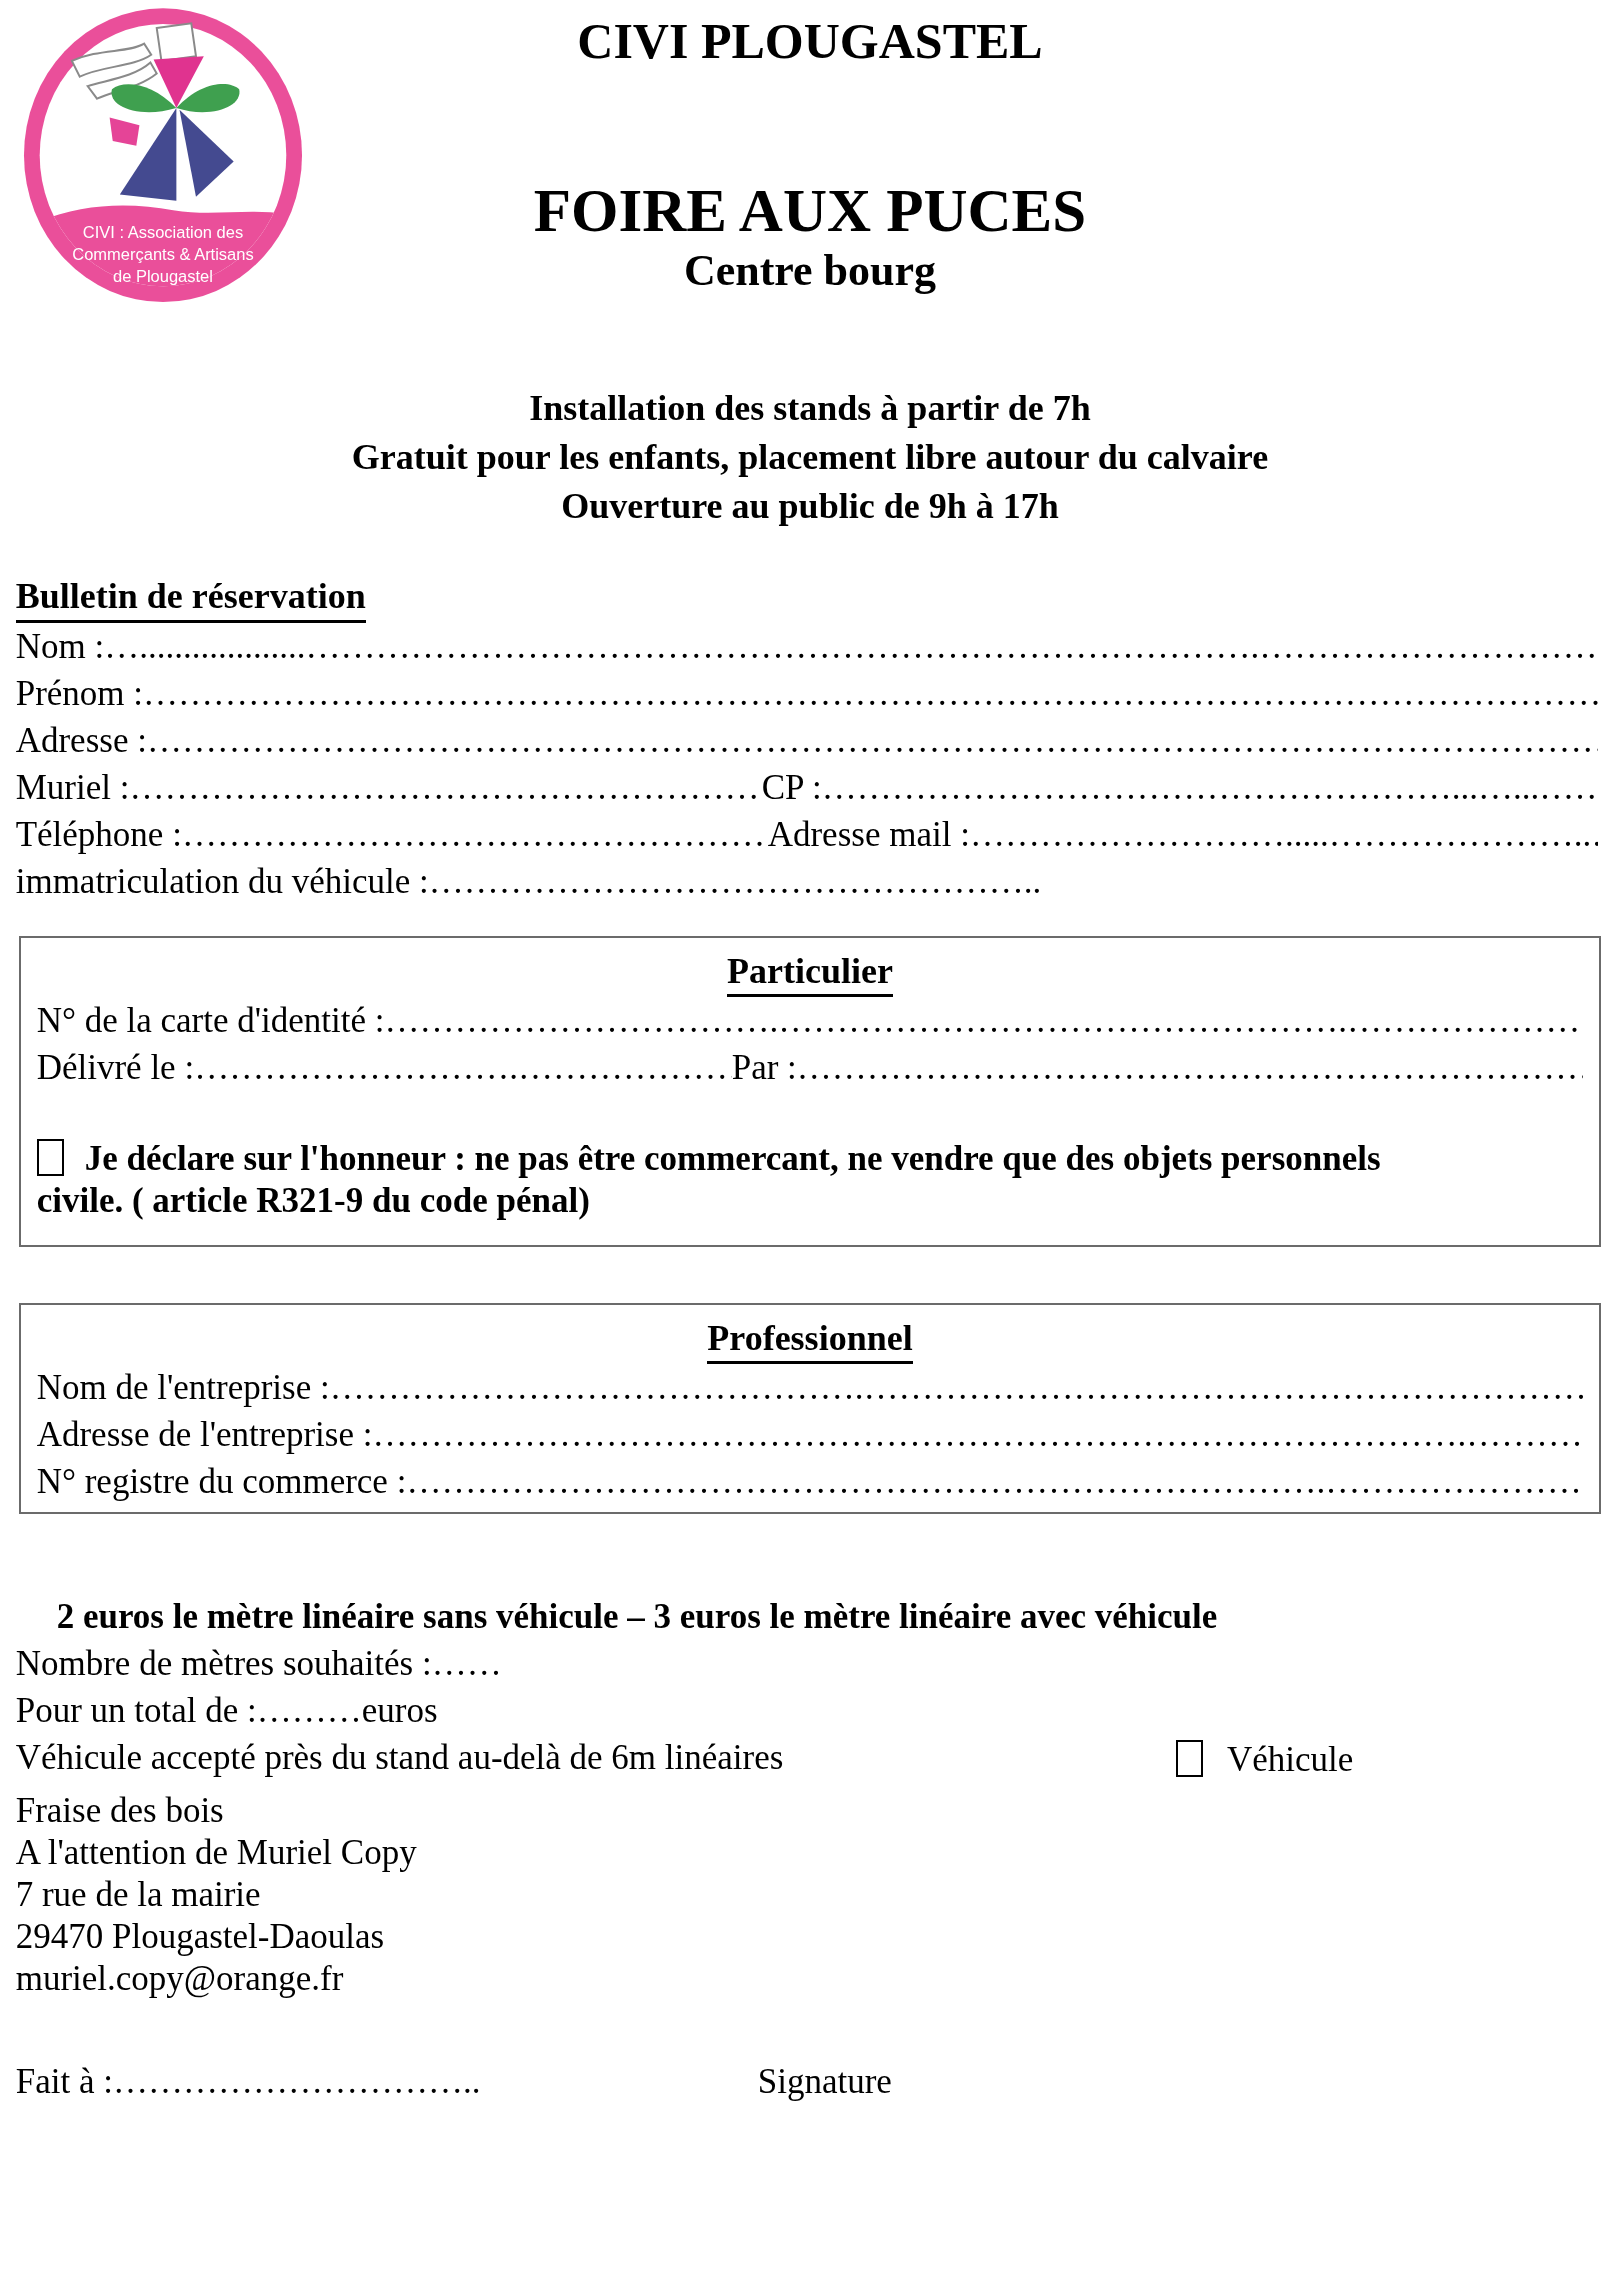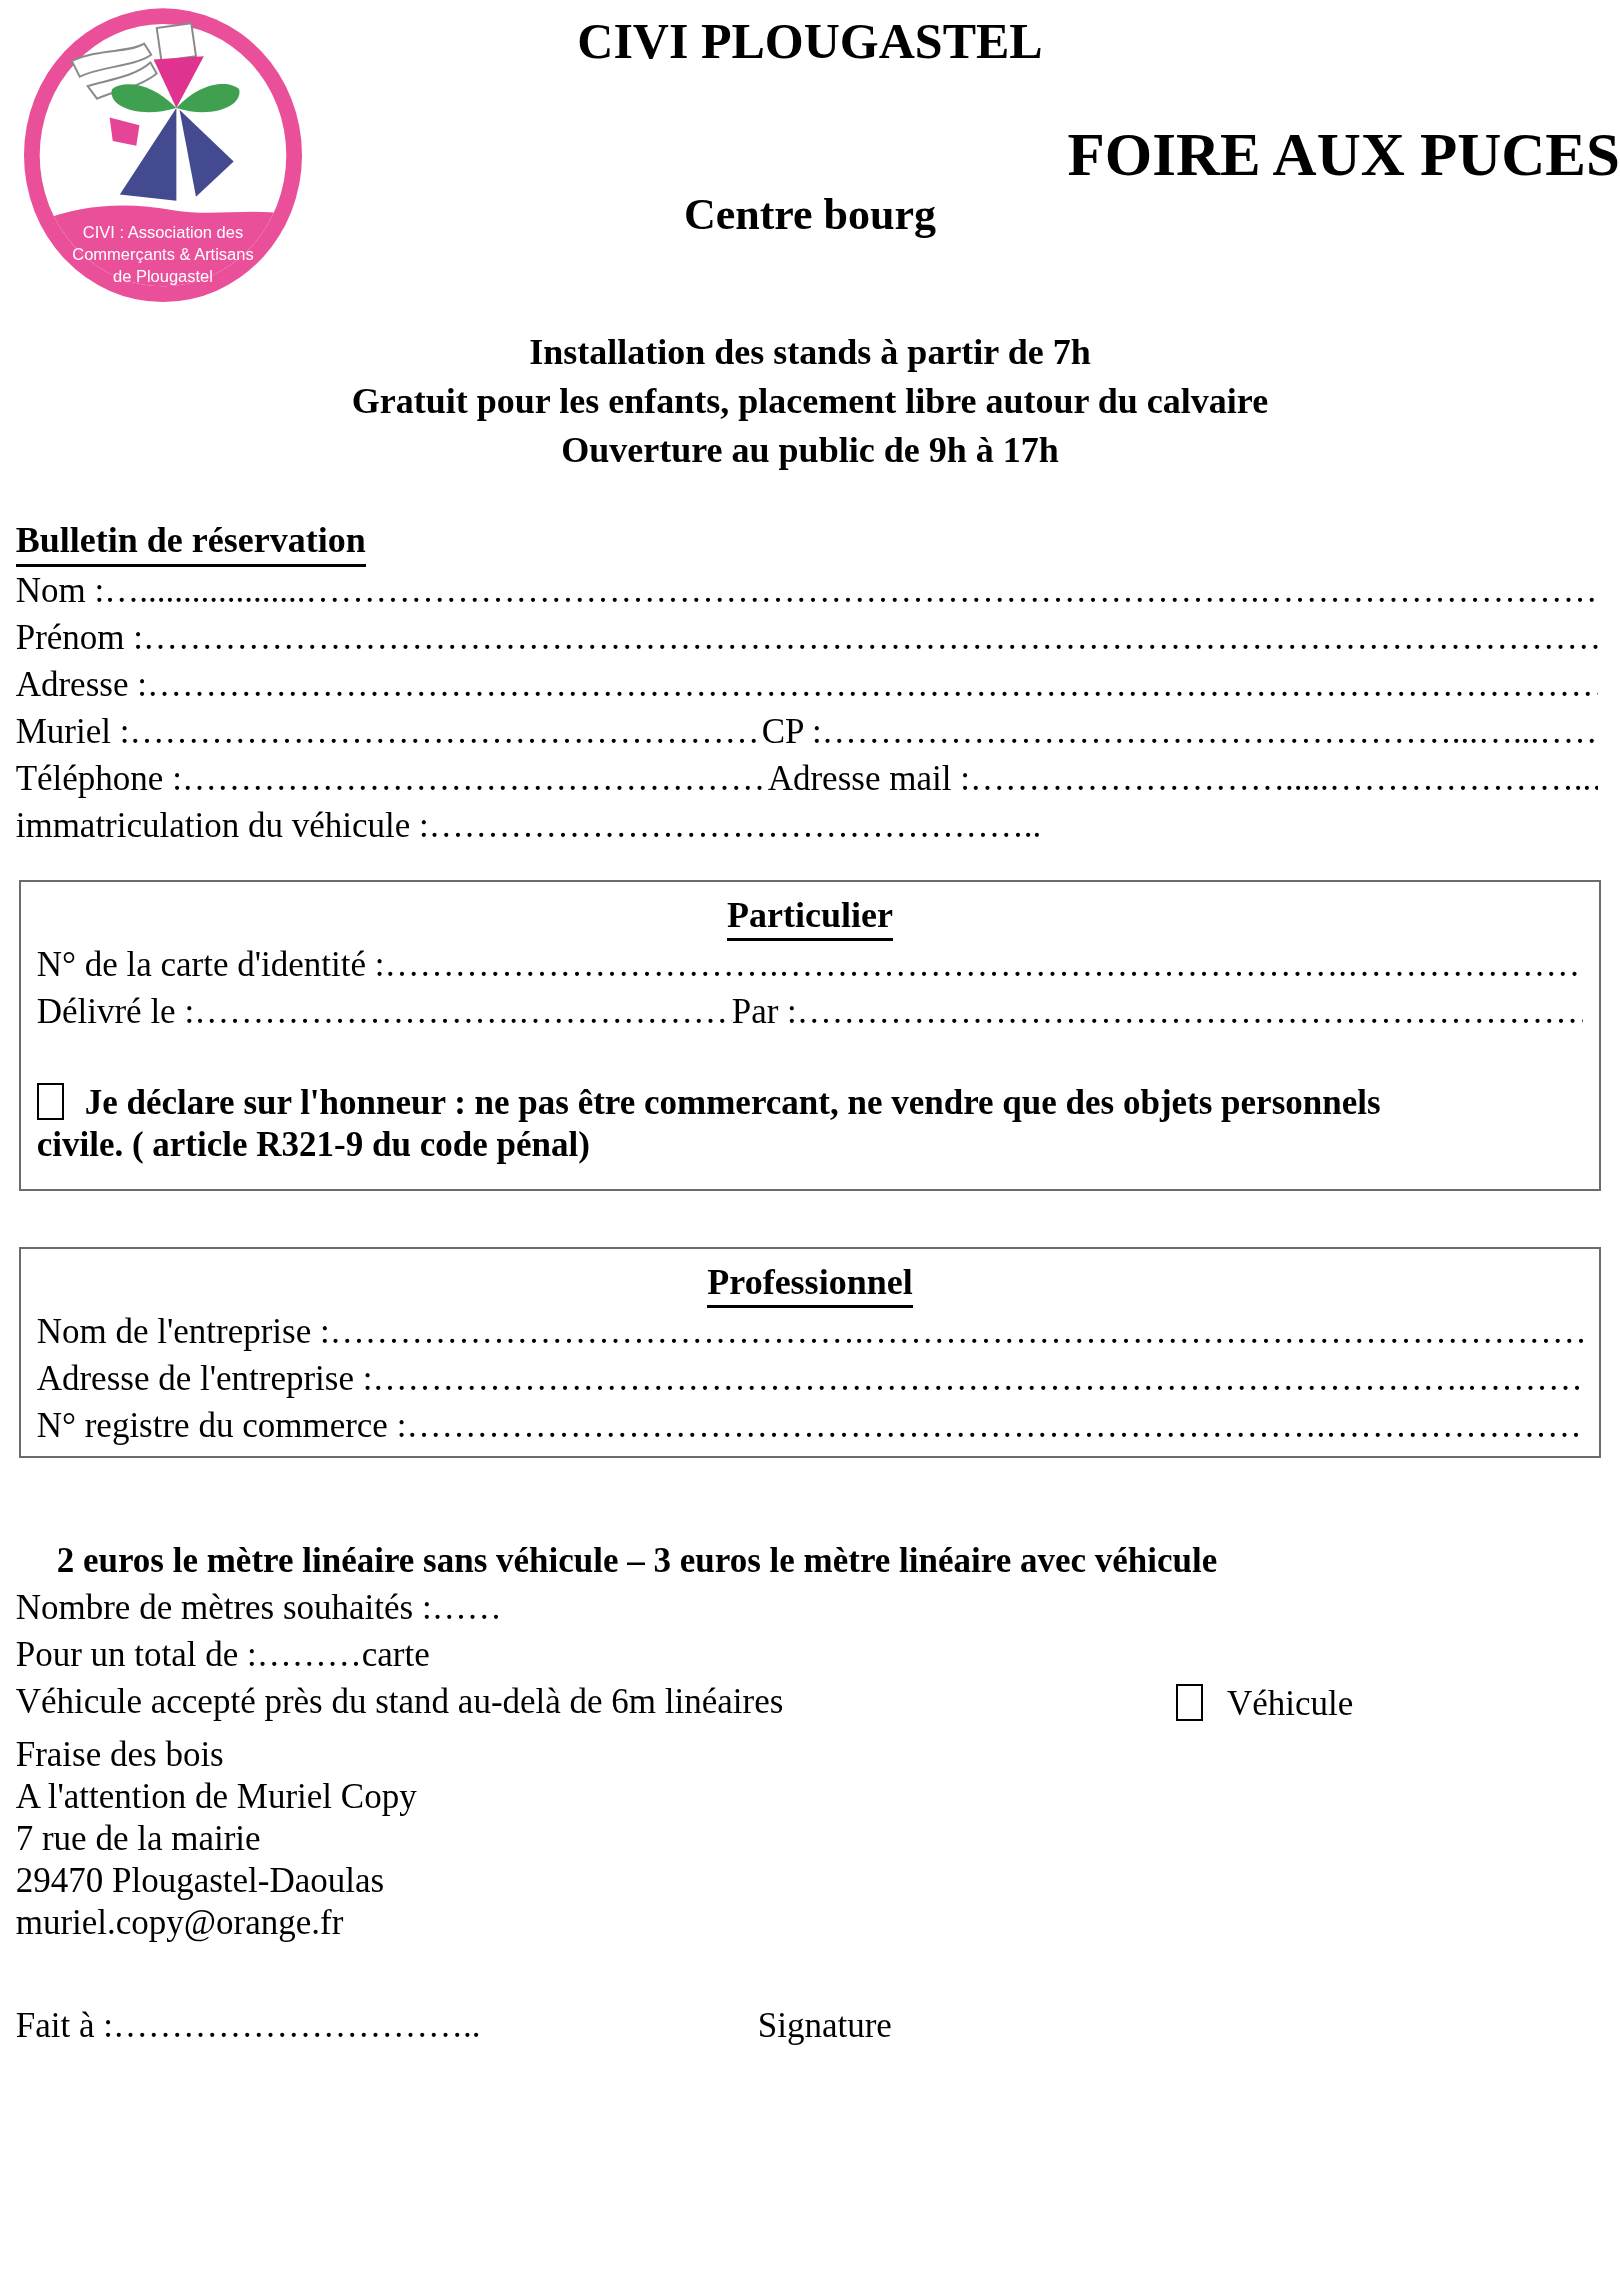--- a/index.html
+++ b/index.html
@@ -3,21 +3,21 @@
 <meta charset="utf-8">
 <style>
   html,body{margin:0;padding:0;}
   body{
     width:1620px;height:2295px;background:#ffffff;color:#000;
     font-family:"Liberation Serif", serif;position:relative;overflow:hidden;
   }
   .logo{position:absolute;top:6.3px;left:20.4px;width:286px;height:300px;}
   .header{text-align:center;padding-top:11px;}
   .h-org{font-size:50px;font-weight:bold;line-height:60px;}
-  .h-event{font-size:61px;font-weight:bold;line-height:71px;margin-top:48px;text-align:right;}
+  .h-event{font-size:61px;font-weight:bold;line-height:71px;margin-top:104px;}
   .h-date{font-size:46px;font-weight:bold;line-height:52px;}
   .h-place{font-size:44px;font-weight:bold;line-height:49px;}
   .intro{text-align:center;font-weight:bold;font-size:36px;line-height:49px;margin-top:89px;}
   .section{margin:0 22px 0 15.7px;font-size:35px;}
   .res-title-row{margin-top:42px;line-height:46px;}
   .u-head{display:inline-block;font-size:36px;font-weight:bold;border-bottom:3.1px solid #000;padding-bottom:0.8px;}
   .fline{display:flex;flex-wrap:nowrap;white-space:nowrap;overflow:hidden;line-height:47px;height:47px;}
   .lbl{flex:0 0 auto;}
   .fill{flex:1 1 auto;overflow:hidden;}
   .seg{flex:0 0 auto;display:flex;overflow:hidden;white-space:nowrap;}
@@ -163,21 +163,21 @@
     <span class="fill">…………………………………………………………………….………………………………..……………………</span>
   </div>
 </div>
 
 <div class="section pricing">
   <div class="bold-line">2 euros le mètre linéaire sans véhicule – 3 euros le mètre linéaire avec véhicule</div>
   <div class="pline">
     <span>Nombre de mètres souhaités :</span><span>……</span>
   </div>
   <div class="pline">
-    <span>Pour un total de :</span><span>………</span><span>carte</span>
+    <span>Pour un total de :</span><span>………</span><span>euros</span>
   </div>
   <div class="pline vehicle-row">
     <span>Véhicule accepté près du stand au-delà de 6m linéaires</span>
     <span class="vehicle-check">
       <span class="cb"></span><span>Véhicule</span>
     </span>
   </div>
 </div>
 
 <div class="section">

